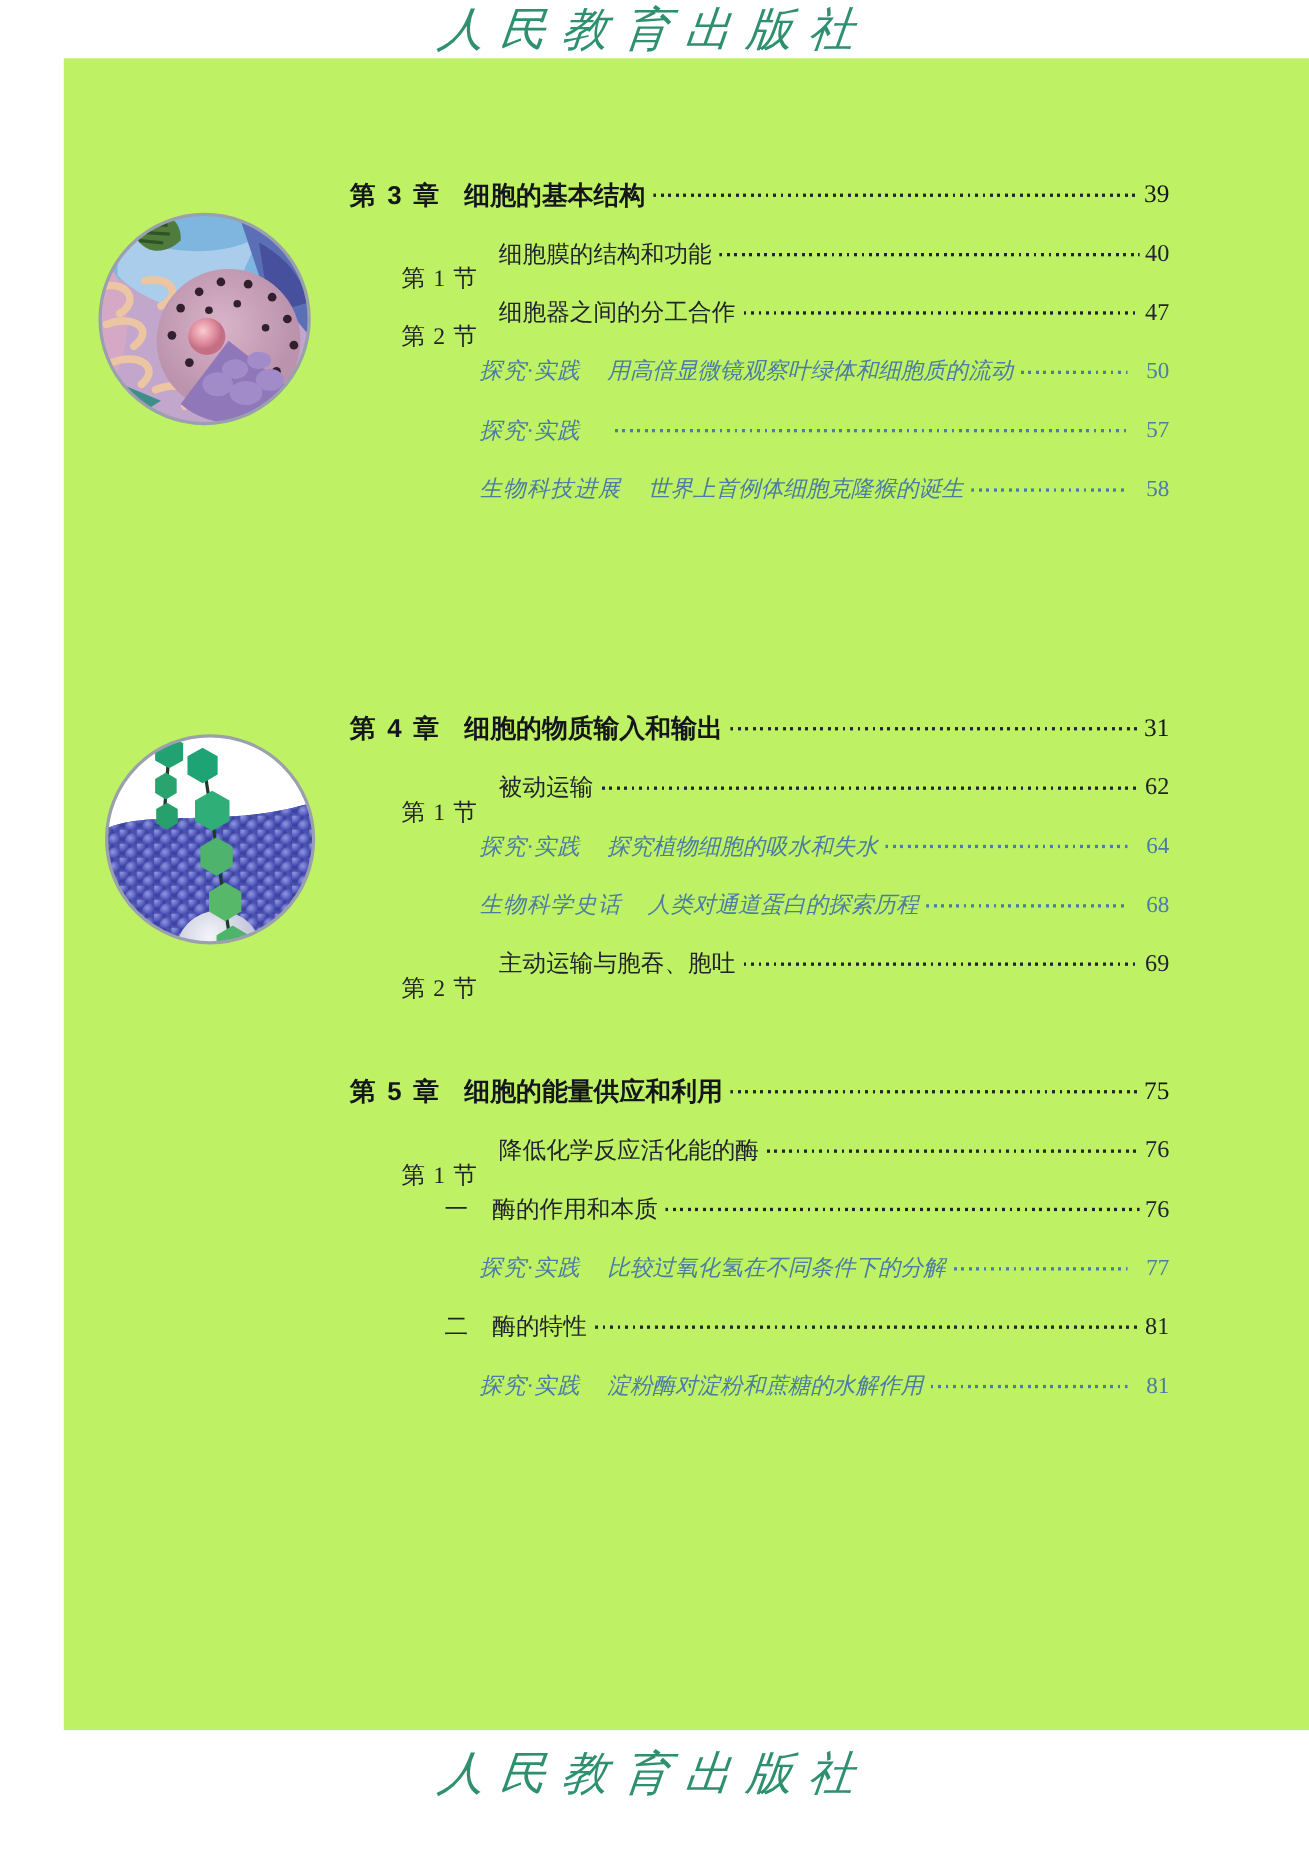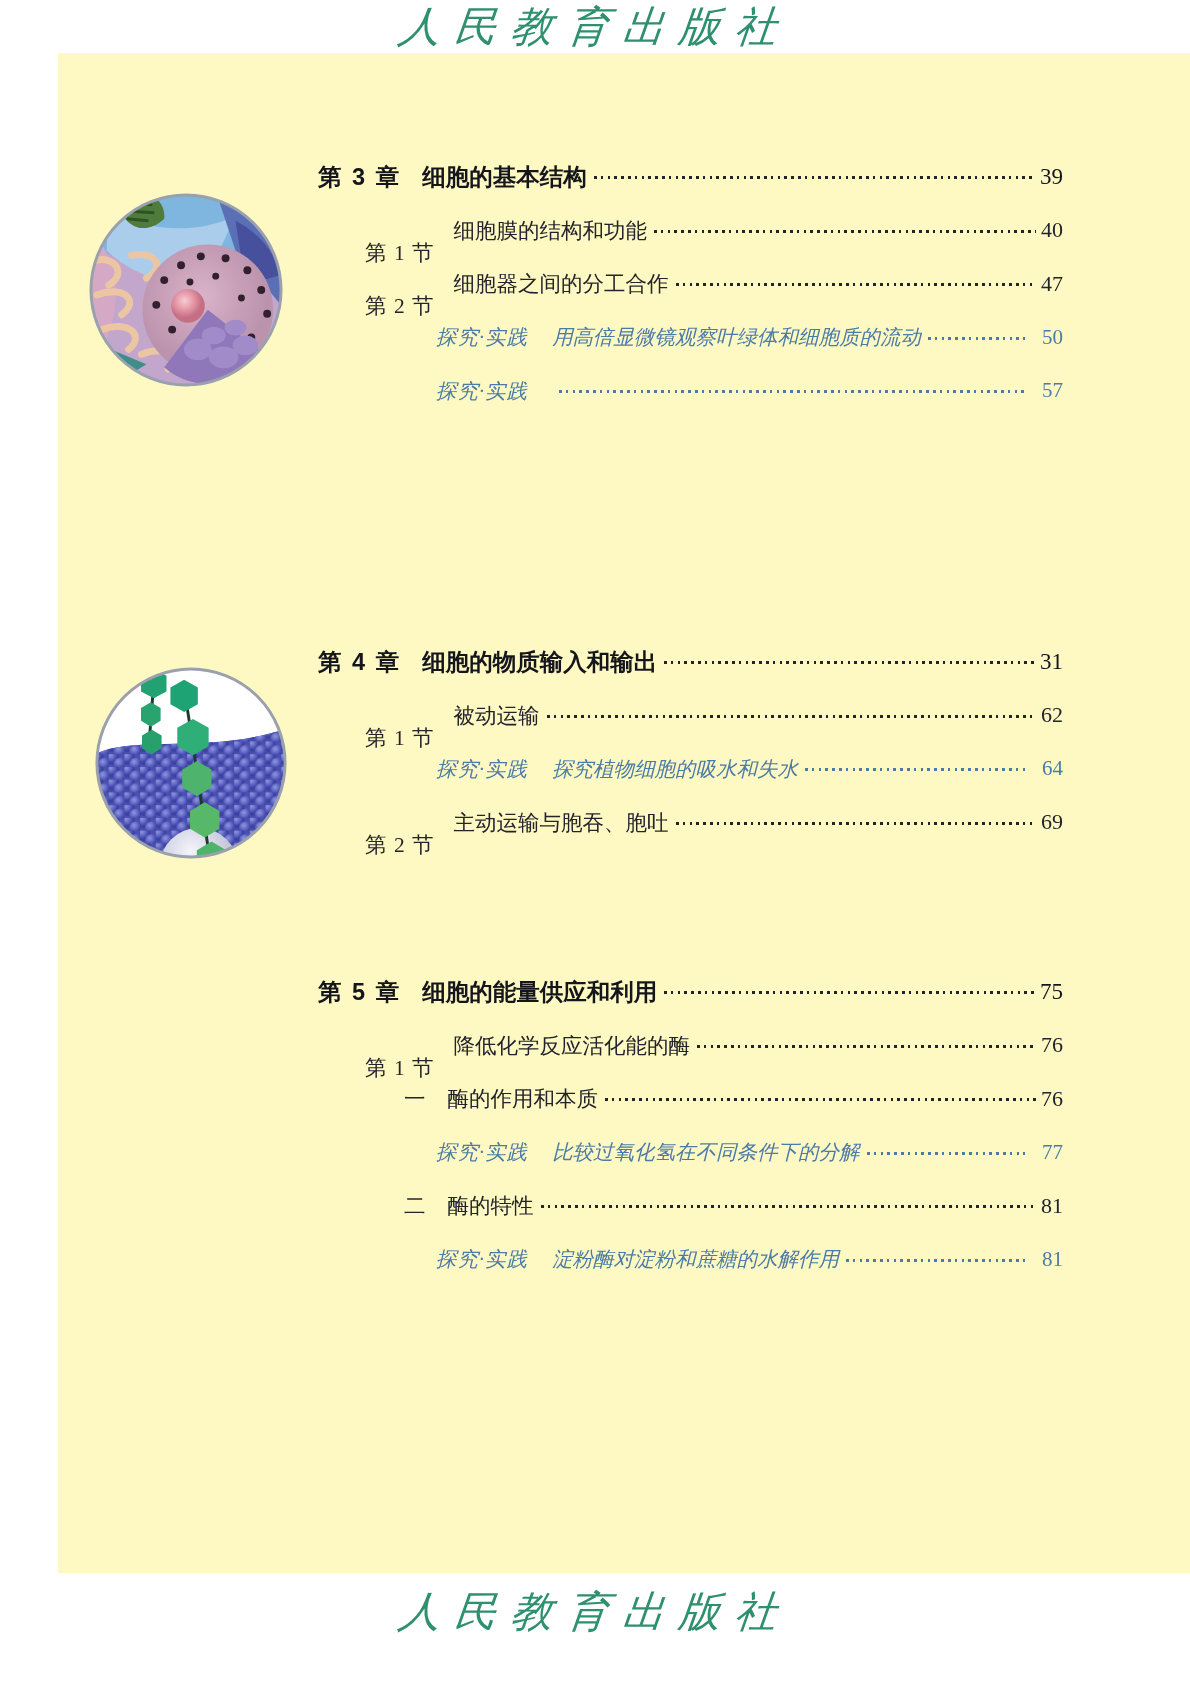--- a/index.html
+++ b/index.html
@@ -11,21 +11,21 @@
   .topstrip{position:absolute;left:0;top:0;width:100%;height:53px;background:#fff;}
   .botstrip{position:absolute;left:0;top:1573px;width:100%;height:110px;background:#fff;}
   .logo{position:absolute;width:100%;text-align:center;color:#2f9070;
         font-family:"DejaVu Serif","Liberation Serif",serif;font-style:italic;
         transform:skewX(-6deg);letter-spacing:14px;white-space:nowrap;}
   .logo.top{top:2px;font-size:42px;line-height:50px;}
   .logo.bottom{top:14px;font-size:42px;line-height:50px;}
 
   
   .page{position:absolute;left:58px;top:53px;width:1132px;height:1520px;
-        background:#fef9c3;}
+        background:#bef264;}
 
   
   .chblock{position:absolute;left:260px;width:745px;}
   .row{display:flex;align-items:center;height:53.5px;white-space:nowrap;}
   .row .lbl{flex:0 0 auto;}
   .row .ttl{flex:0 0 auto;}
   .leader{flex:1 1 auto;height:2.6px;margin:2px 5px 0 7px;
           background-image:repeating-linear-gradient(to right,currentColor 0 2.6px,transparent 2.6px 6.8px);}
   .pg{flex:0 0 auto;text-align:right;}
 
@@ -199,40 +199,52 @@
           <span class="lbl">探究·实践</span>
           <span class="ttl">用高倍显微镜观察叶绿体和细胞质的流动</span>
           <span class="leader"></span>
           <span class="pg">50</span>
         </div>
         <div class="row act">
           <span class="lbl">探究·实践</span>
           <span class="leader"></span>
           <span class="pg">57</span>
         </div>
+        <div class="row act">
+          <span class="lbl">生物科技进展</span>
+          <span class="ttl">世界上首例体细胞克隆猴的诞生</span>
+          <span class="leader"></span>
+          <span class="pg">58</span>
+        </div>
       </div>
       <div class="chblock" style="top: 582px;">
         <div class="row ch">
           <span class="lbl">第 4 章</span>
           <span class="ttl">细胞的物质输入和输出</span>
           <span class="leader"></span>
           <span class="pg">31</span>
         </div>
         <div class="row sec">
           <span class="lbl">第 1 节</span>
           <span class="ttl">被动运输</span>
           <span class="leader"></span>
           <span class="pg">62</span>
         </div>
         <div class="row act">
           <span class="lbl">探究·实践</span>
           <span class="ttl">探究植物细胞的吸水和失水</span>
           <span class="leader"></span>
           <span class="pg">64</span>
         </div>
+        <div class="row act">
+          <span class="lbl">生物科学史话</span>
+          <span class="ttl">人类对通道蛋白的探索历程</span>
+          <span class="leader"></span>
+          <span class="pg">68</span>
+        </div>
         <div class="row sec">
           <span class="lbl">第 2 节</span>
           <span class="ttl">主动运输与胞吞、胞吐</span>
           <span class="leader"></span>
           <span class="pg">69</span>
         </div>
       </div>
       <div class="chblock" style="top: 912px;">
         <div class="row ch">
           <span class="lbl">第 5 章</span>

